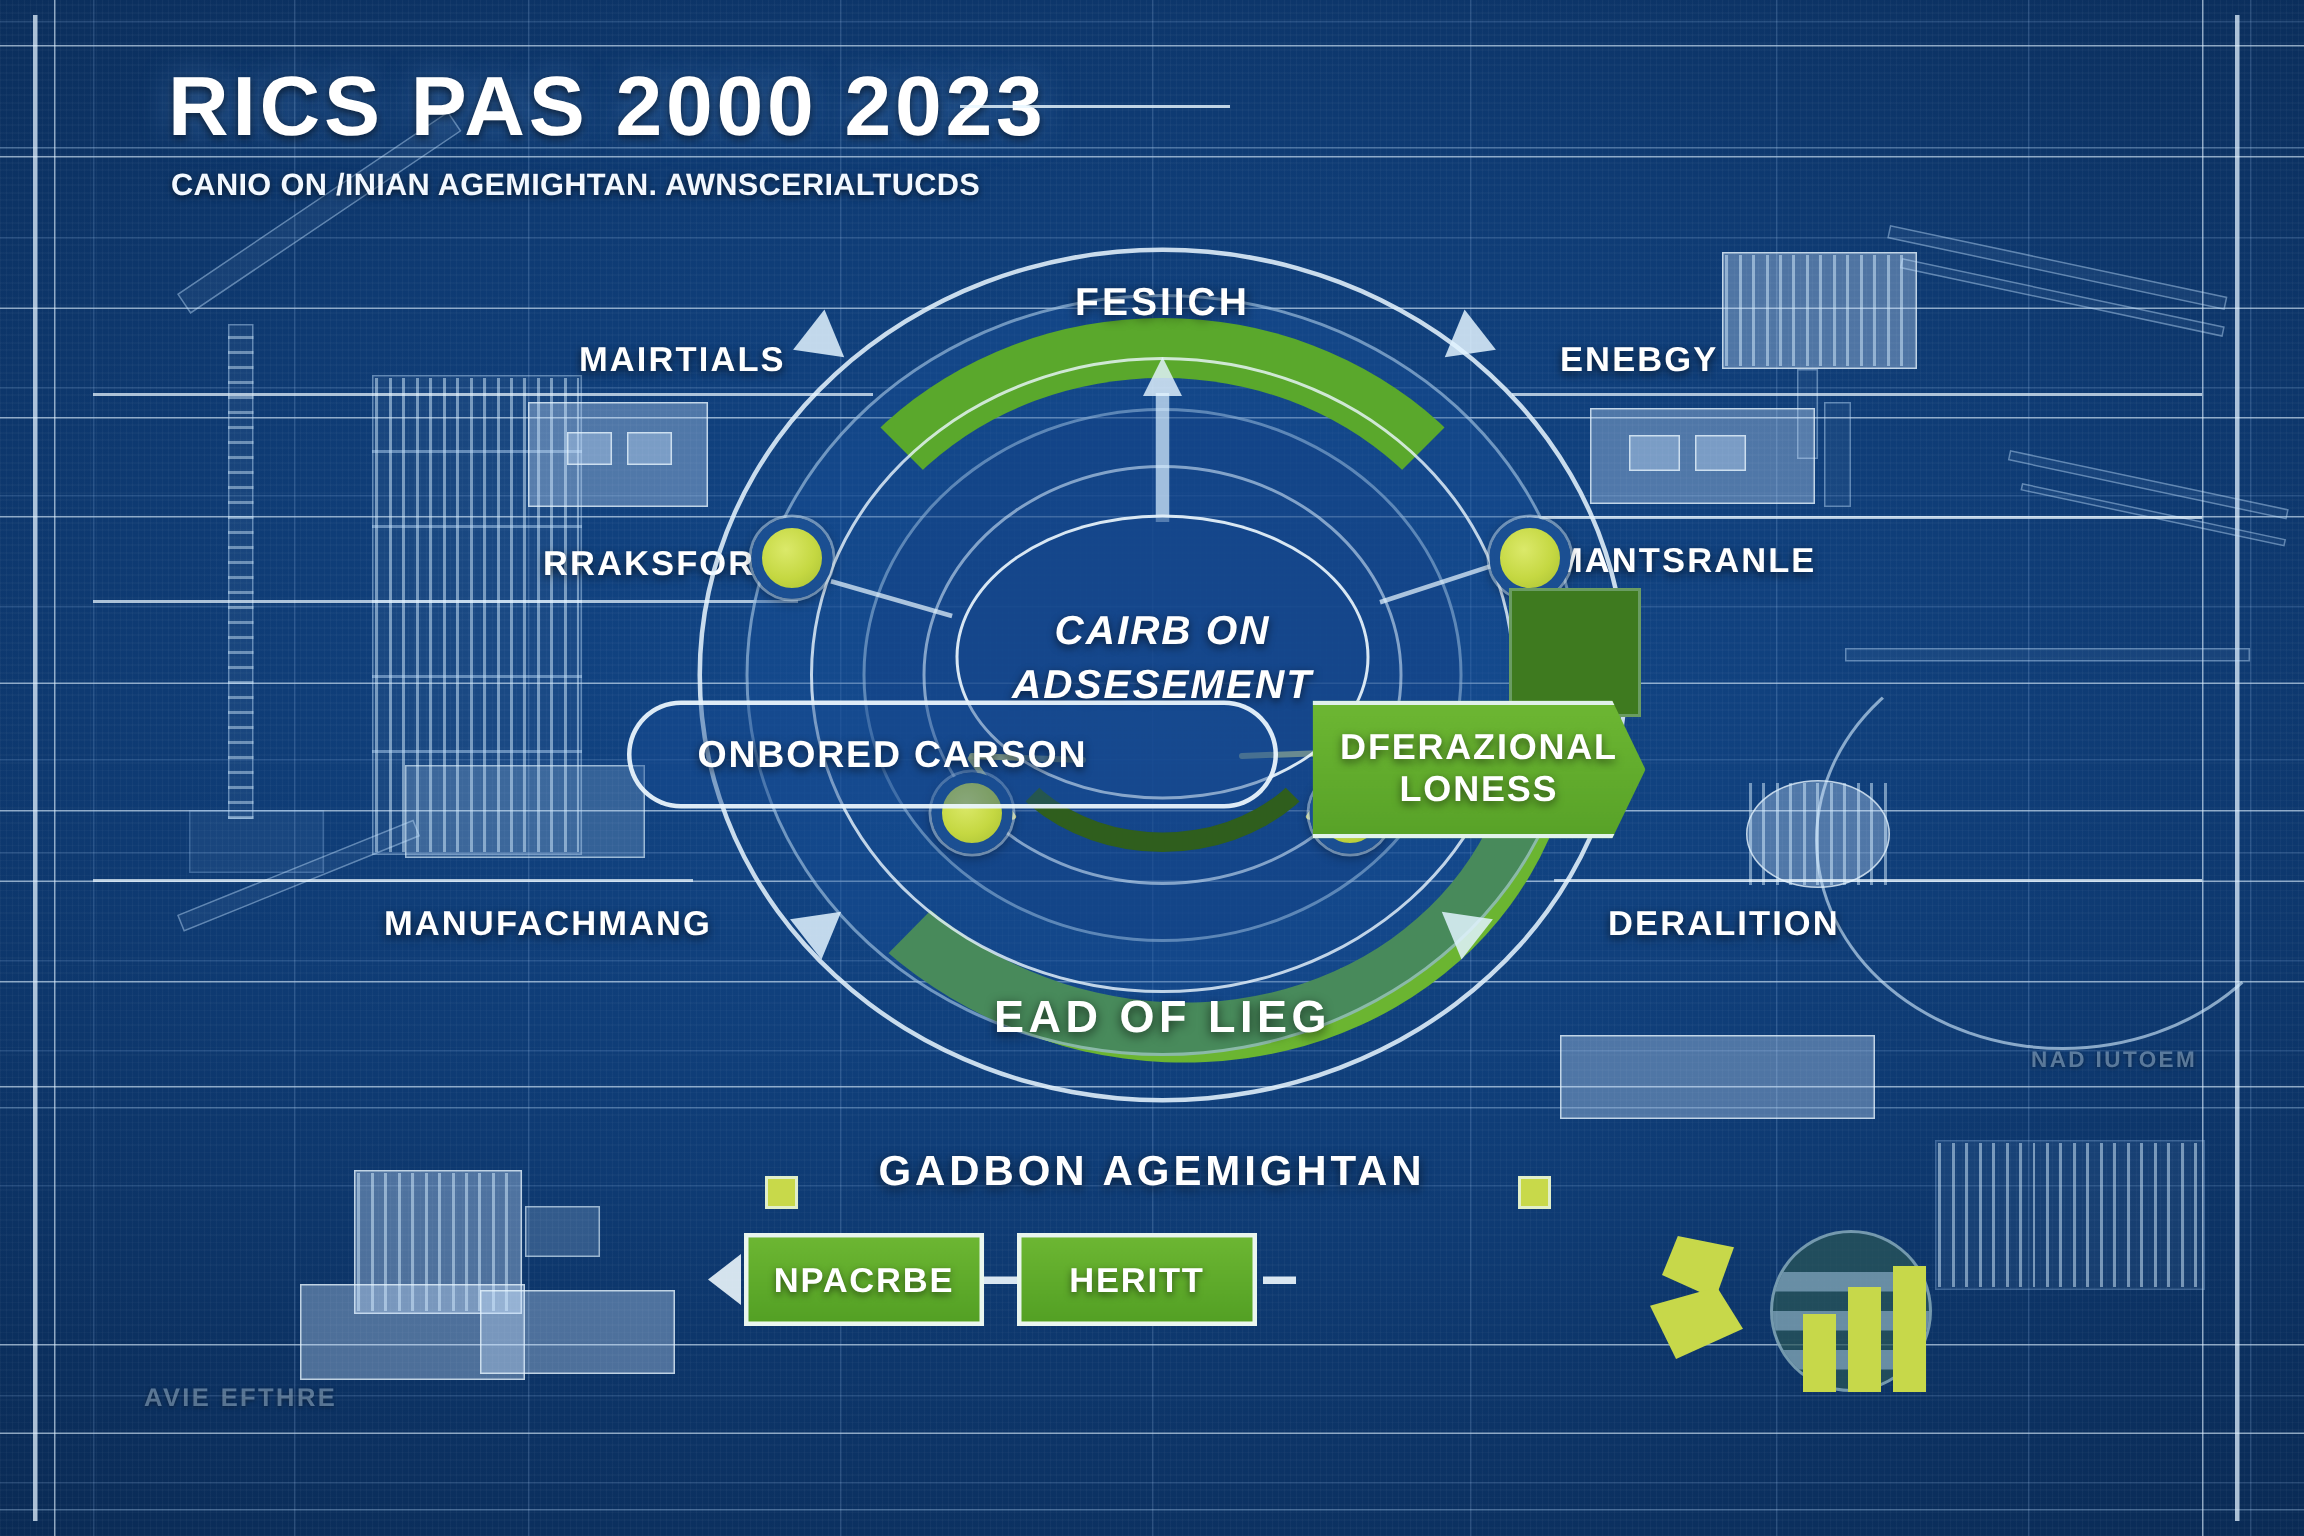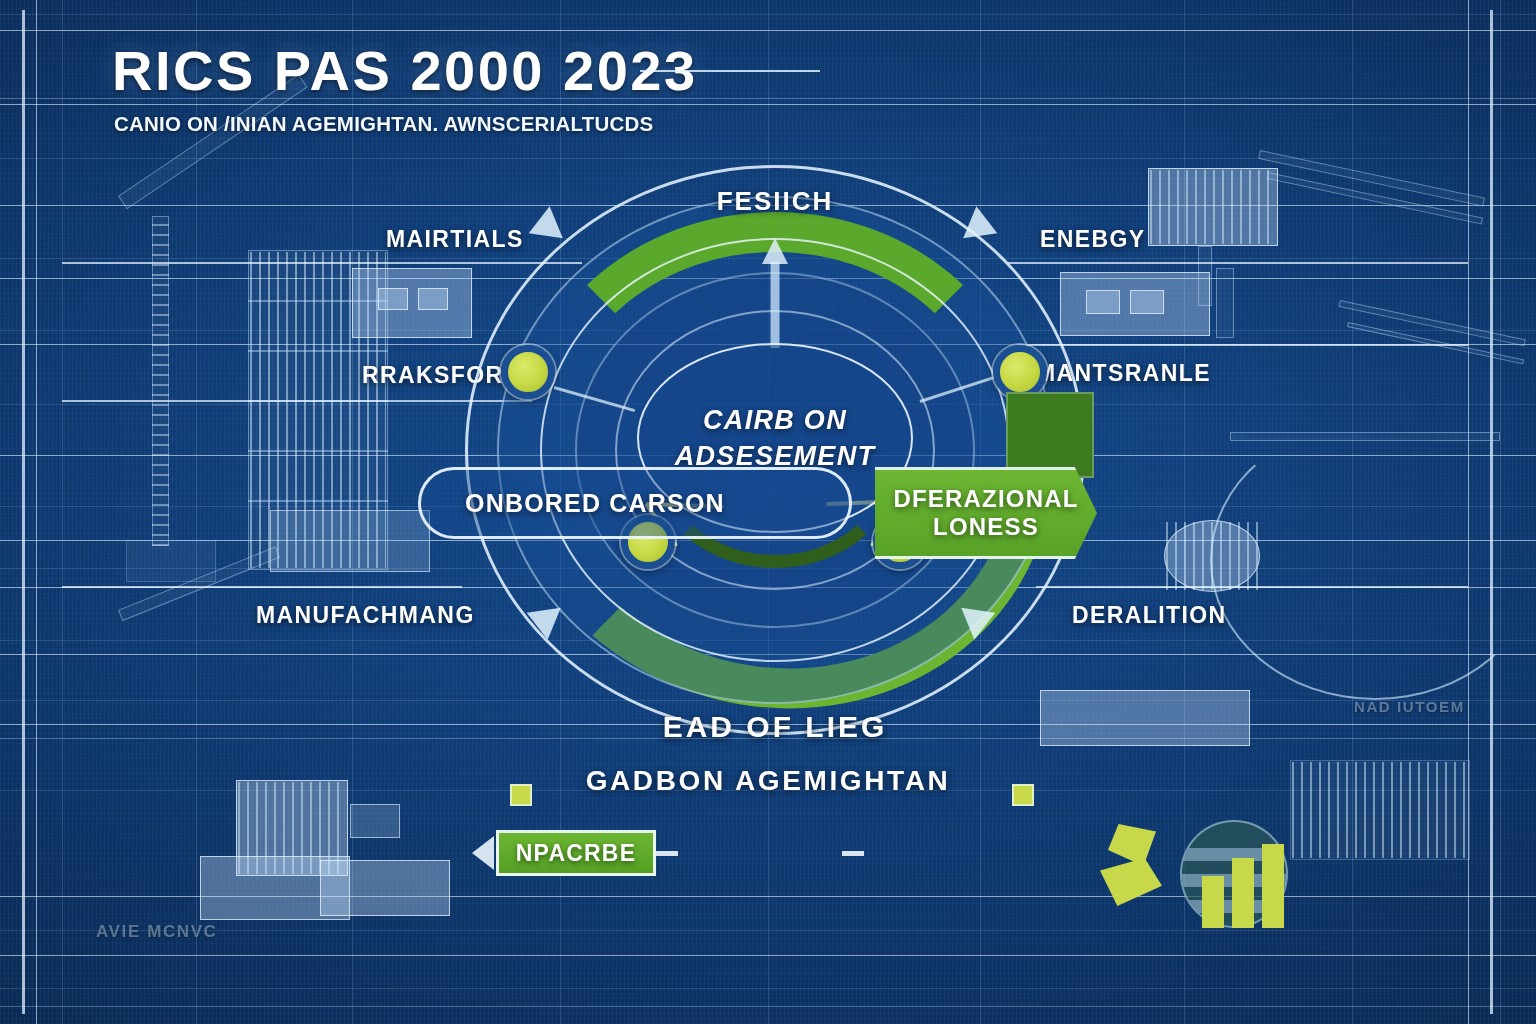--- a/index.html
+++ b/index.html
@@ -163,21 +163,21 @@
   }
 
   .arcText {
     position:absolute; left:50%;
     transform:translateX(-50%);
     font-size:26px; font-weight:700; letter-spacing:2px;
     color:#ffffff; white-space:nowrap;
     text-shadow:0 2px 7px rgba(0,0,0,0.65);
   }
   #arcTopText    { top:36px; }
-  #arcBottomText { top:512px; font-size:30px; letter-spacing:3px;margin-top:48px; }
+  #arcBottomText { top:512px; font-size:30px; letter-spacing:3px; }
 
   
   .node {
     position:absolute;
     width:54px; height:54px;
     border-radius:50%;
     background:radial-gradient(circle at 40% 36%, #dbe96a 0%, #c5d842 55%, #a7bf33 100%);
     border:7px solid #1b4f92;
     box-shadow:0 0 0 2px rgba(225,243,255,0.45), 0 2px 8px rgba(0,0,0,0.45);
     transform:translate(-50%,-50%);
@@ -283,21 +283,21 @@
     font-size:28px; font-weight:700; letter-spacing:2.6px;
     color:#ffffff;
     text-shadow:0 2px 7px rgba(0,0,0,0.6);
   }
   #calcRow {
     position:absolute; left:496px; top:822px;
     width:544px; height:62px;
     display:flex; align-items:center;
   }
   .calcBox {
-    height:46px;
+    height:62px;
     background:linear-gradient(180deg,#6cb632 0%,#53a024 100%);
     border:3px solid rgba(245,252,255,0.92);
     display:flex; align-items:center; justify-content:center;
     position:relative;
   }
   .calcBox span {
     font-size:23px; font-weight:700; letter-spacing:1.2px;
     color:#ffffff; white-space:nowrap;
     text-shadow:0 2px 5px rgba(0,0,0,0.5);
   }
@@ -539,29 +539,32 @@
   <div id="calcRow">
     <div class="calcArrowIn"></div>
 
     <div class="calcBox" id="calcBox0">
       <span>NPACRBE</span>
     </div>
     <div class="calcConn" id="calcConn0"></div>
 
     <div class="calcConn" id="calcConn1"></div>
 
+    <div class="calcBox" id="calcBox2">
+      <span>HERITT</span>
+    </div>
   </div>
 
   <div id="ecoLeafA"></div>
   <div id="ecoLeafB"></div>
   <div id="ecoGlobe">
     <div class="band" style="top:26px;"></div>
     <div class="band" style="top:52px;"></div>
     <div class="band" style="top:78px;"></div>
   </div>
   <div class="ecoBar" id="ecoBar1"></div>
   <div class="ecoBar" id="ecoBar2"></div>
   <div class="ecoBar" id="ecoBar3"></div>
 
-  <div class="faintText" id="footNote">AVIE MCNVC</div>
+  <div class="faintText" id="footNote">AVIE EFTHRE</div>
   <div class="faintText" id="rightNote">NAD IUTOEM</div>
 
 </div>
 
 </body></html>

